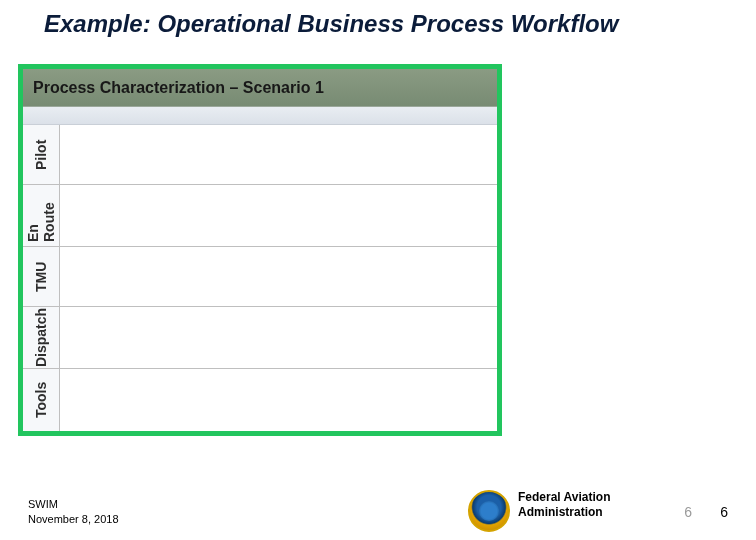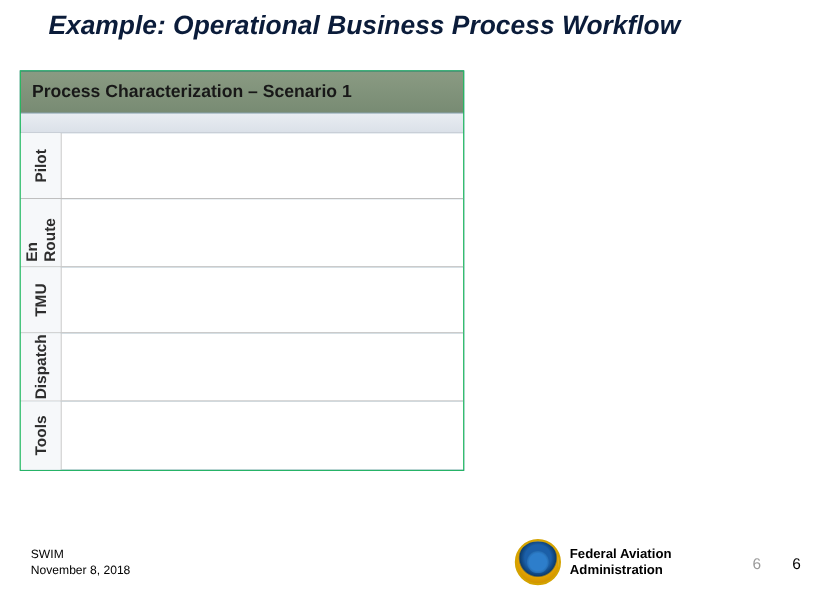--- a/index.html
+++ b/index.html
@@ -1,30 +1,30 @@
 <!DOCTYPE html>
 <html><head>
 <meta charset="utf-8">
 <style>
   * { box-sizing: border-box; margin: 0; padding: 0; }
   html, body { width: 756px; height: 540px; font-family: Arial, sans-serif; background: #fff; overflow: hidden; }
   .slide { width: 756px; height: 540px; position: relative; }
   .title { position: absolute; left: 24px; top: 10px; font-size: 24px; font-style: italic; font-weight: bold; color: #0b1c3a; margin-left: 20px; }
-  .diagram { position: absolute; left: 18px; top: 64px; width: 404px; border: 1px solid #22c55e; background: #0c4a6e; }
+  .diagram { position: absolute; left: 18px; top: 64px; width: 484px; border: 5px solid #22c55e; background: #fef9c3; }
   .diagram-header { height: 38px; background: linear-gradient(#8a9b83, #788b73); border-bottom: 1px solid #9aa79a; padding-left: 10px; display: flex; align-items: center; font-size: 16px; font-weight: bold; color: #181818; }
   .diagram-subheader { height: 18px; background: linear-gradient(#e9edf2, #dbe1e9); border-bottom: 1px solid #c9cfd7; }
   .lane-stack { display: flex; flex-direction: column; }
   .lane { display: flex; background: #fff; border-bottom: 1px solid #bfbfbf; }
   .lane:last-child { border-bottom: none; }
   .lane-label { width: 36px; display: flex; align-items: center; justify-content: center; writing-mode: vertical-rl; transform: rotate(180deg); font-size: 14px; font-weight: 600; color: #2e2e2e; padding: 4px 0; background: #f6f8fa; }
   .lane-body { flex: 1; border-left: 1px solid #bfbfbf; }
   .callout { position: absolute; left: 370px; top: 158px; width: 300px; font-size: 18px; line-height: 1.35; font-weight: bold; color: #000; }
   .footer { position: absolute; left: 0; bottom: 0; width: 756px; height: 56px; background: #fff; }
   .footer-left { position: absolute; left: 28px; bottom: 14px; font-size: 11px; color: #000; line-height: 1.3; }
-  .footer-center { position: absolute; left: 468px; bottom: 8px; display: flex; align-items: center; gap: 8px; }
+  .footer-center { position: absolute; left: 468px; bottom: 8px; display: flex; align-items: flex-start; gap: 8px; }
   .seal { width: 42px; height: 42px; border-radius: 50%; background: radial-gradient(circle at 50% 40%, #1b5fa8 0 40%, #0d3d6e 55%, #e2a200 60%, #b87f00 100%); border: 2px solid #d4a300; position: relative; }
   .seal:after { content: ""; position: absolute; inset: 9px; border-radius: 50%; background: radial-gradient(circle, #2d7ecb 0 55%, #134a80 100%); }
   .agency { font-size: 12px; font-weight: bold; color: #000; line-height: 1.25; }
   .page-grey { position: absolute; right: 64px; bottom: 20px; font-size: 14px; color: #9a9a9a; }
   .page-black { position: absolute; right: 28px; bottom: 20px; font-size: 14px; color: #000; }
 </style>
 </head>
 <body>
 
 <div class="slide">

